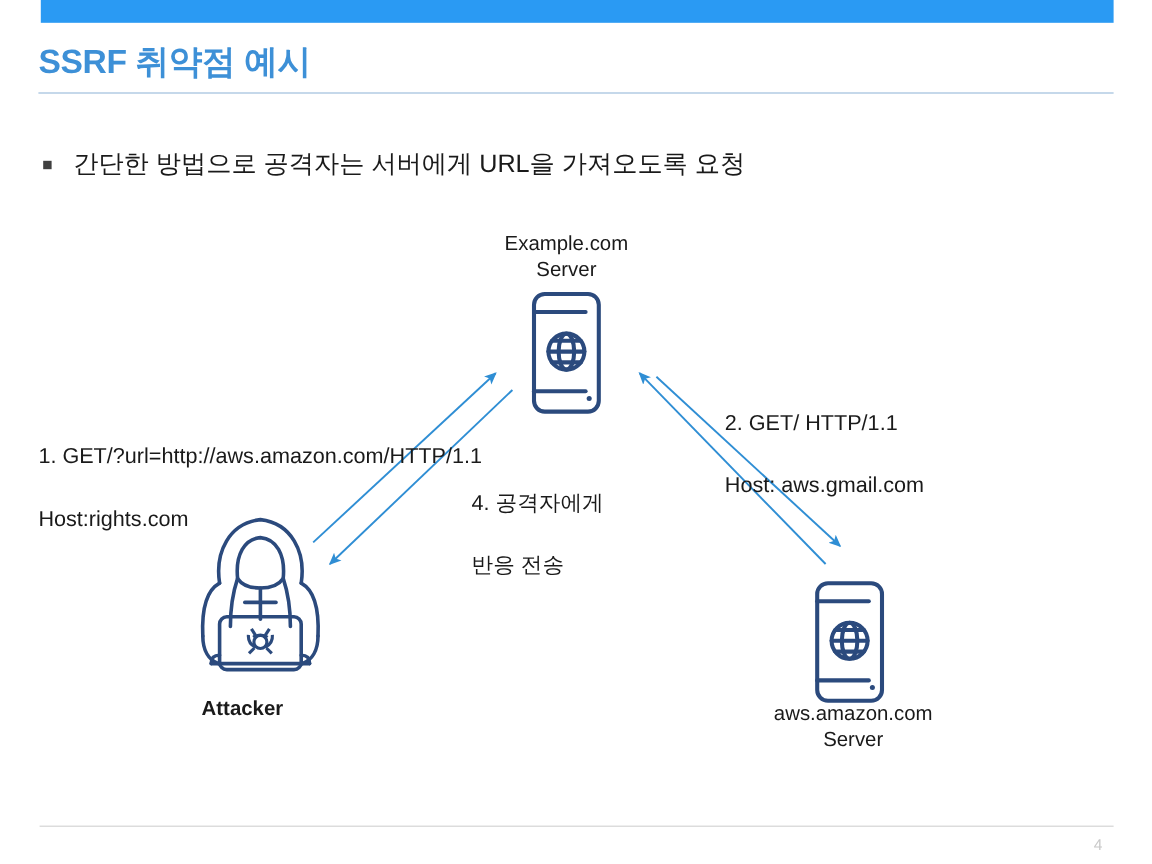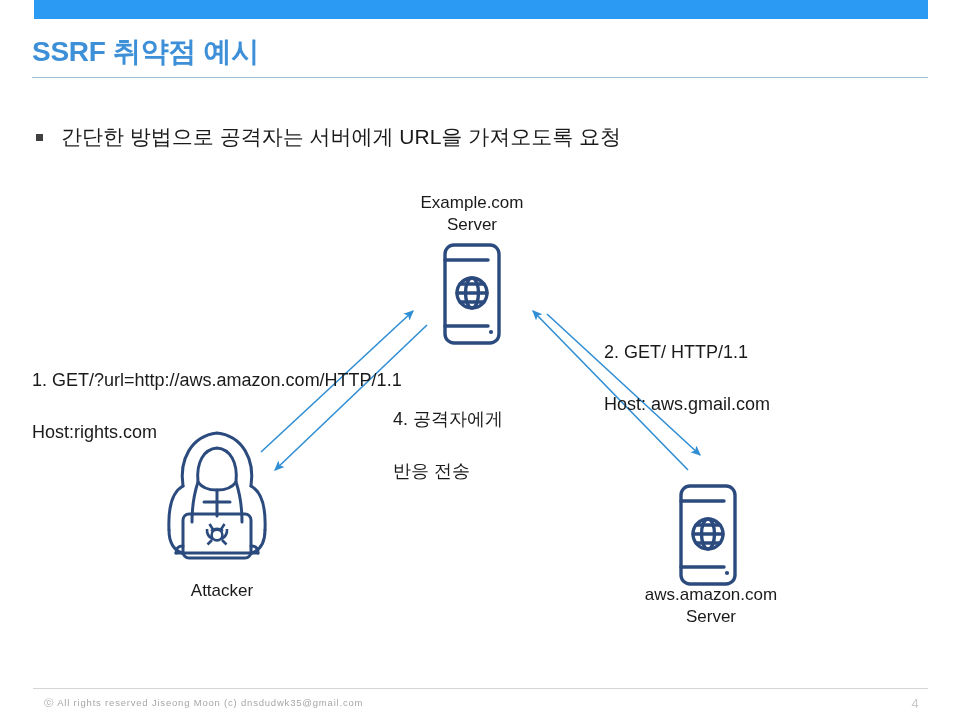--- a/index.html
+++ b/index.html
@@ -85,21 +85,21 @@
   
   .node-label {
     position: absolute;
     text-align: center;
     font-size: 17px;
     color: #1a1a1a;
     line-height: 1.28;
     white-space: nowrap;
   }
   .label-example { left: 372px; top: 192px; width: 200px; }
-  .label-attacker { left: 132px; top: 580px; width: 180px; }
+  .label-attacker { left: 112px; top: 580px; width: 180px; font-weight: bold; }
   .label-aws { left: 600px; top: 584px; width: 222px; }
 
   
   .icon-box { position: absolute; }
   .icon-example { left: 436px; top: 243px; width: 72px; height: 102px; }
   .icon-aws { left: 672px; top: 484px; width: 72px; height: 102px; }
   .icon-attacker { left: 158px; top: 420px; width: 118px; height: 148px; }
 
   
   .ann {
@@ -275,16 +275,15 @@
     <div>Host: aws.gmail.com</div>
   </div>
 
 
   <div class="ann ann-4">
     <div>4. 공격자에게</div>
     <div>반응 전송</div>
   </div>
 
   <div class="footer-rule"></div>
-  <div class="footer-text">ⓒ All rights reserved Jiseong Moon (c) dnsdudwk35@gmail.com</div>
   <div class="page-number">4</div>
 
 </div>
 
 </body></html>

